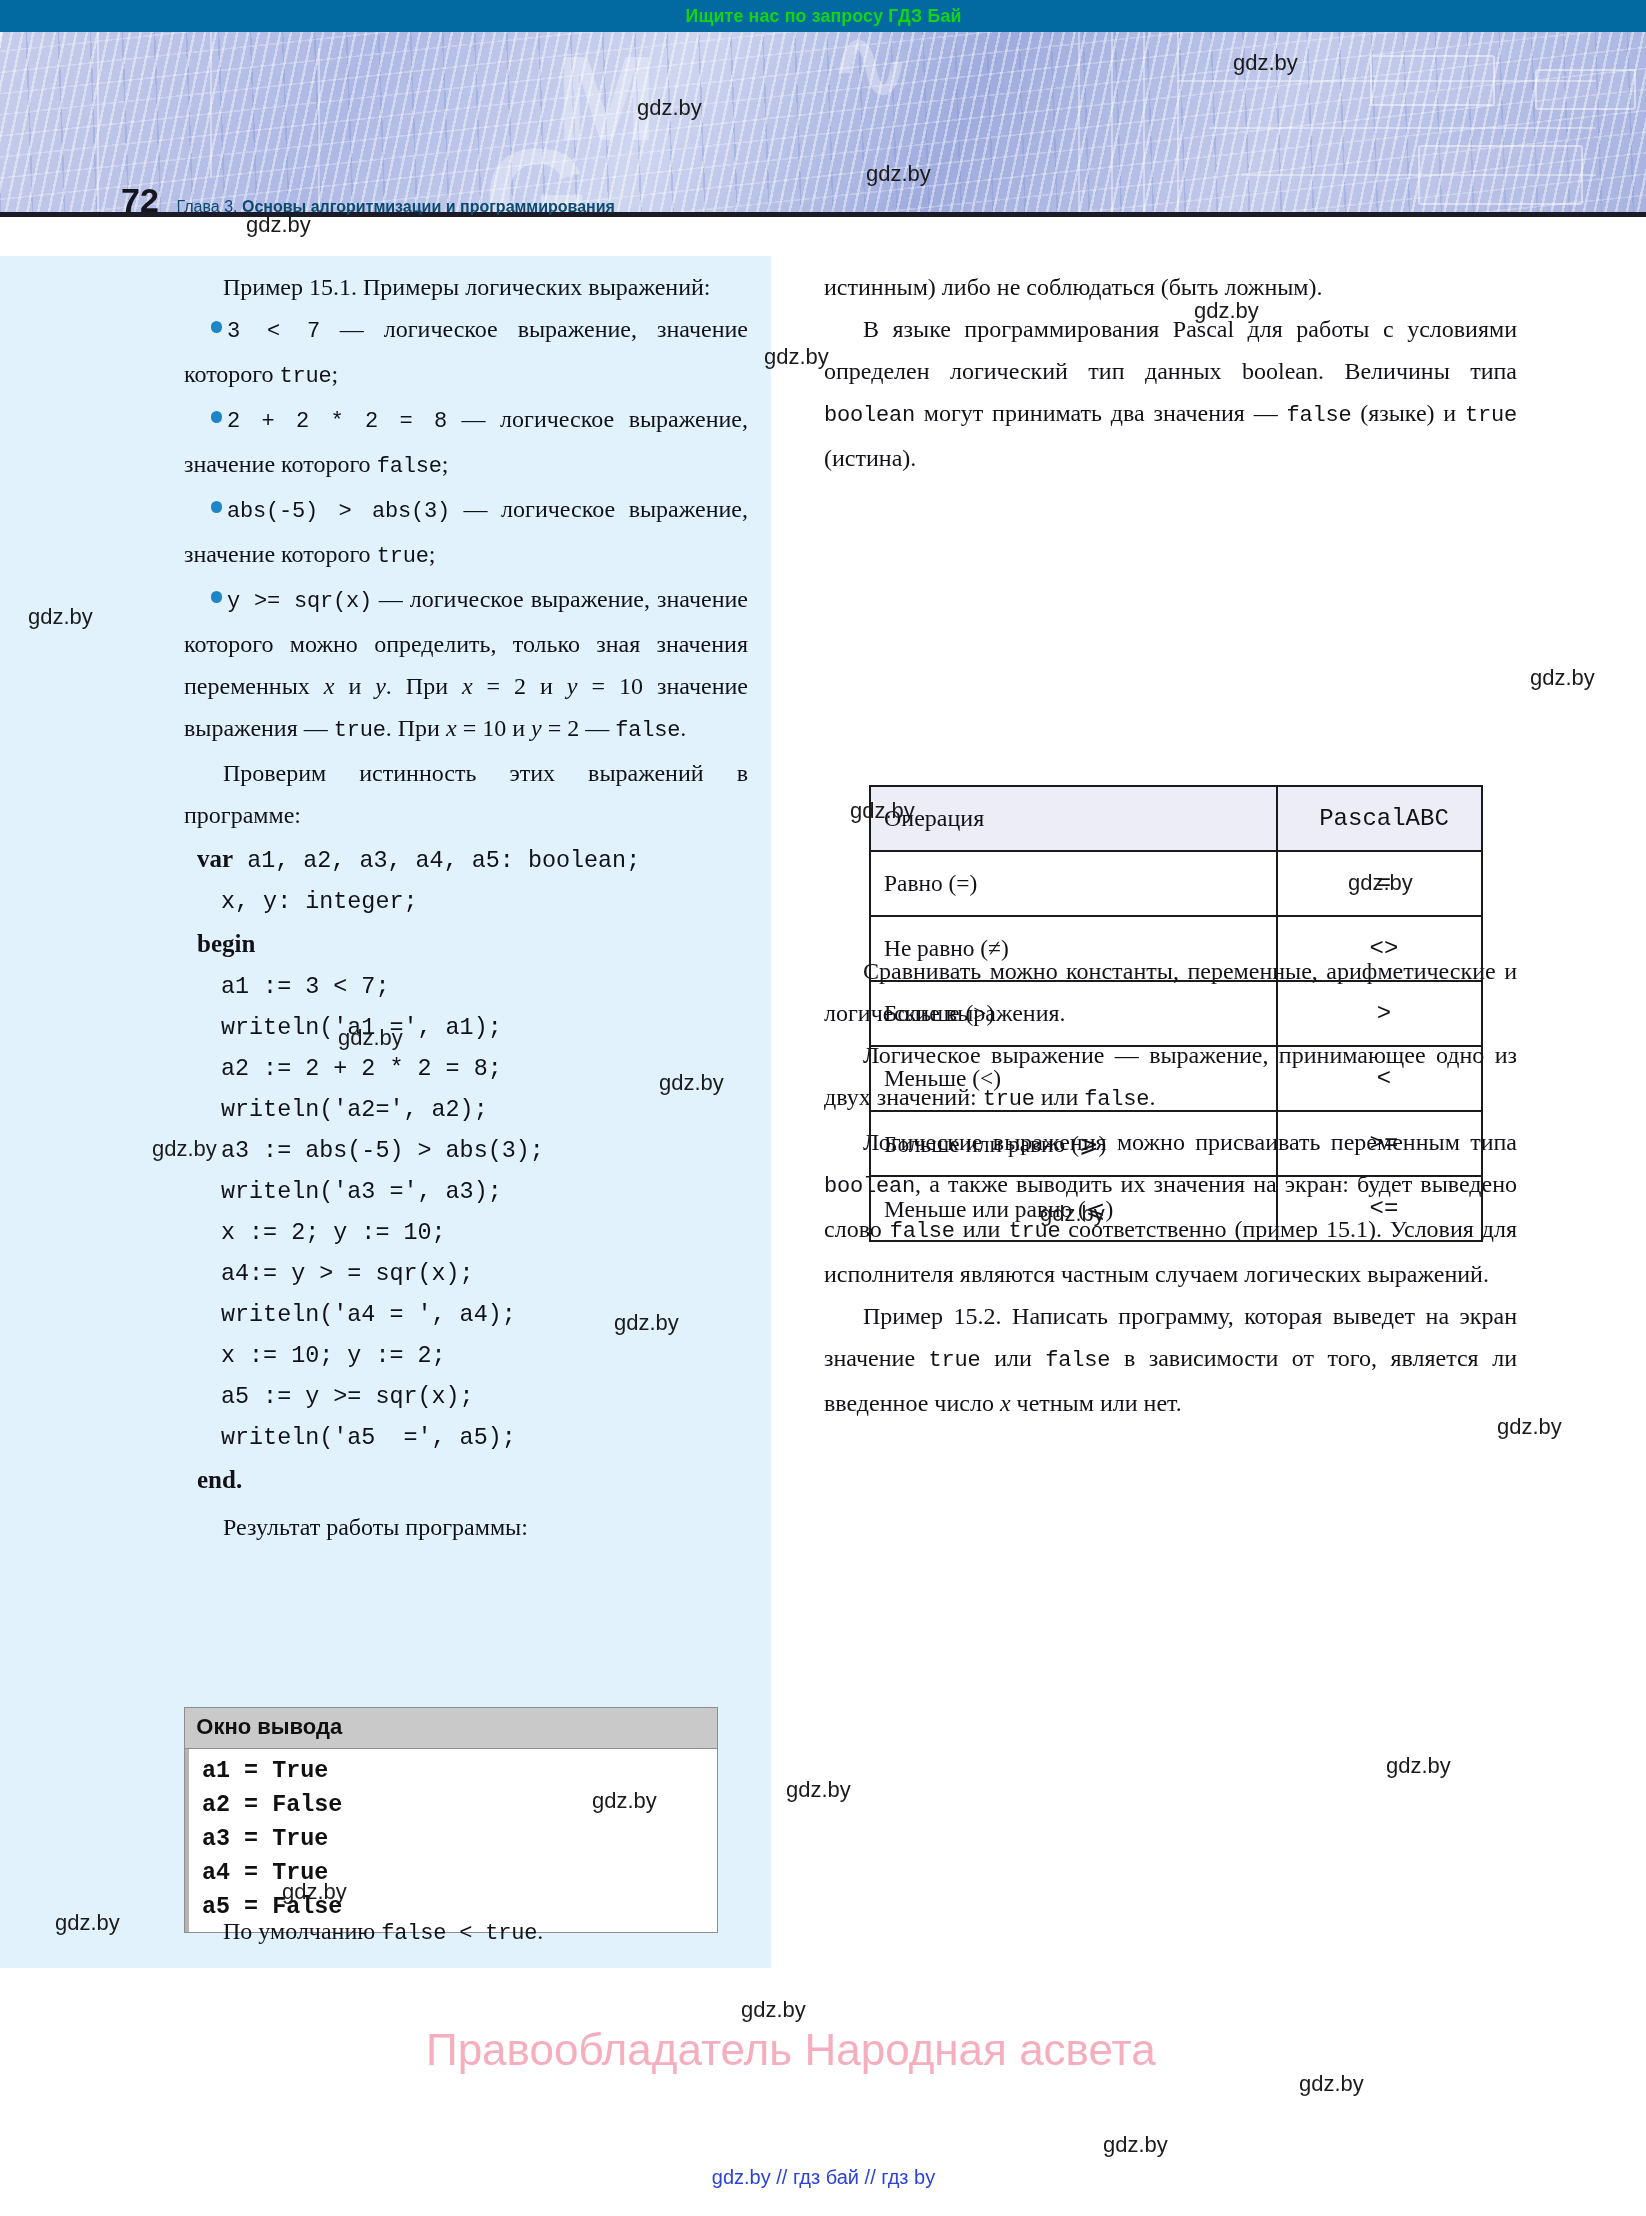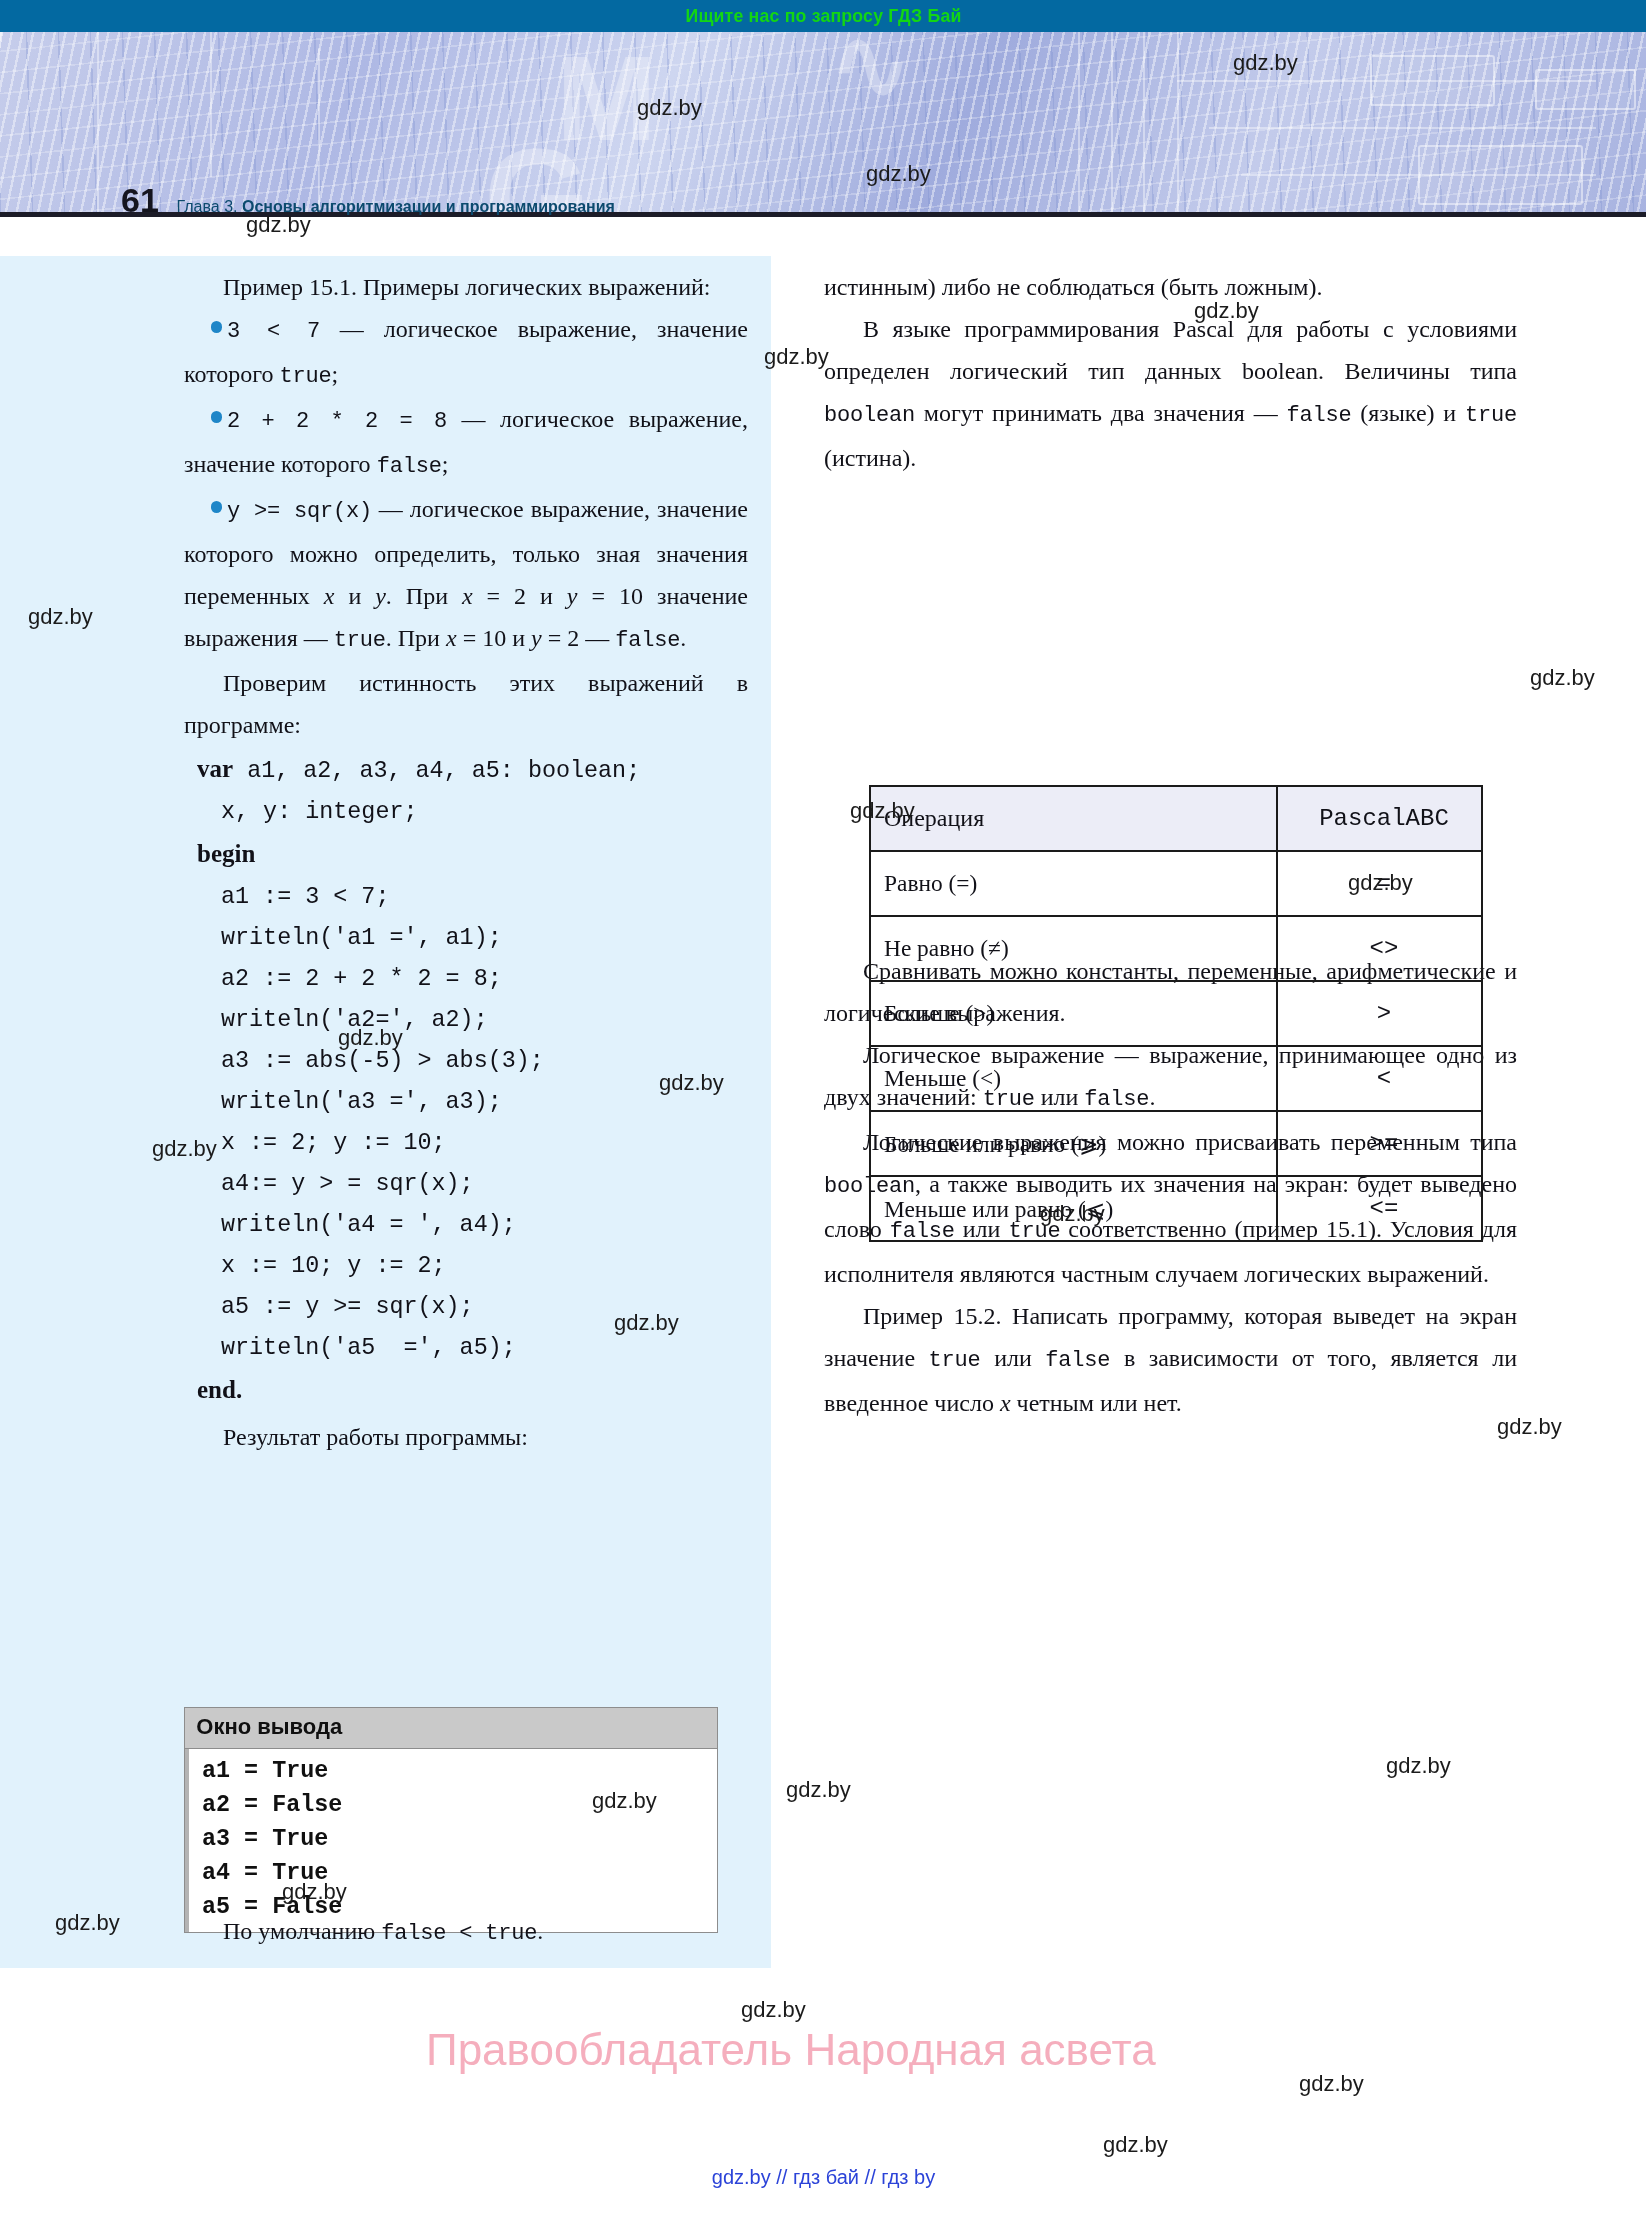--- a/index.html
+++ b/index.html
@@ -181,39 +181,42 @@
   <div class="trace h" style="left:1241px;top:142px;width:355px;"></div>
   <div class="chip" style="left:1370px;top:22.6px;width:121px;height:47px;"></div>
   <div class="chip" style="left:1418px;top:113px;width:161px;height:56px;"></div>
   <div class="chip" style="left:1535px;top:37px;width:97px;height:37px;"></div>
   <div class="big-glyph" style="left:556px;top:6.4px;font-size:121px;">M</div>
   <div class="big-glyph" style="left:484px;top:97px;font-size:137px;">G</div>
   <div class="big-glyph" style="left:830px;top:-16px;font-size:97px;">∿</div>
 </div>
 
 <div class="page-head">
-  <span class="page-num">61</span>
+  <span class="page-num">72</span>
   <span class="chapter-line"><span>Глава 3. </span><b>Основы алгоритмизации и программирования</b></span>
 </div>
 
 <div class="blue-panel"></div>
 
 <div class="col left">
   <p class="ind">
     <span class="b">Пример 15.1.</span><span> Примеры логических выражений:</span>
   </p>
 
   <p class="bullet-item">
     <span class="dot"></span><span class="mono">3 &lt; 7</span><span> — логическое выражение, значение которого </span><span class="mono">true</span><span>;</span>
   </p>
 
   <p class="bullet-item">
     <span class="dot"></span><span class="mono">2 + 2 * 2 = 8</span><span> — логическое выражение, значение которого </span><span class="mono">false</span><span>;</span>
   </p>
 
+  <p class="bullet-item">
+    <span class="dot"></span><span class="mono">abs(-5) &gt; abs(3)</span><span> — логическое выражение, значение которого </span><span class="mono">true</span><span>;</span>
+  </p>
 
   <p class="bullet-item">
     <span class="dot"></span><span class="mono">y &gt;= sqr(x)</span><span> — логическое выражение, значение которого можно определить, только зная значения переменных </span><span class="it">x</span><span> и </span><span class="it">y</span><span>. При </span><span class="it">x</span><span> = 2 и </span><span class="it">y</span><span> = 10 значение выражения — </span><span class="mono">true</span><span>. При </span><span class="it">x</span><span> = 10 и </span><span class="it">y</span><span> = 2 — </span><span class="mono">false</span><span>.</span>
   </p>
 
   <p class="ind">Проверим истинность этих выражений в программе:</p>
 
   <div class="code">
     <div class="ln i0"><span class="kw">var</span><span> a1, a2, a3, a4, a5: boolean;</span></div>
     <div class="ln i1"><span>x, y: integer;</span></div>

